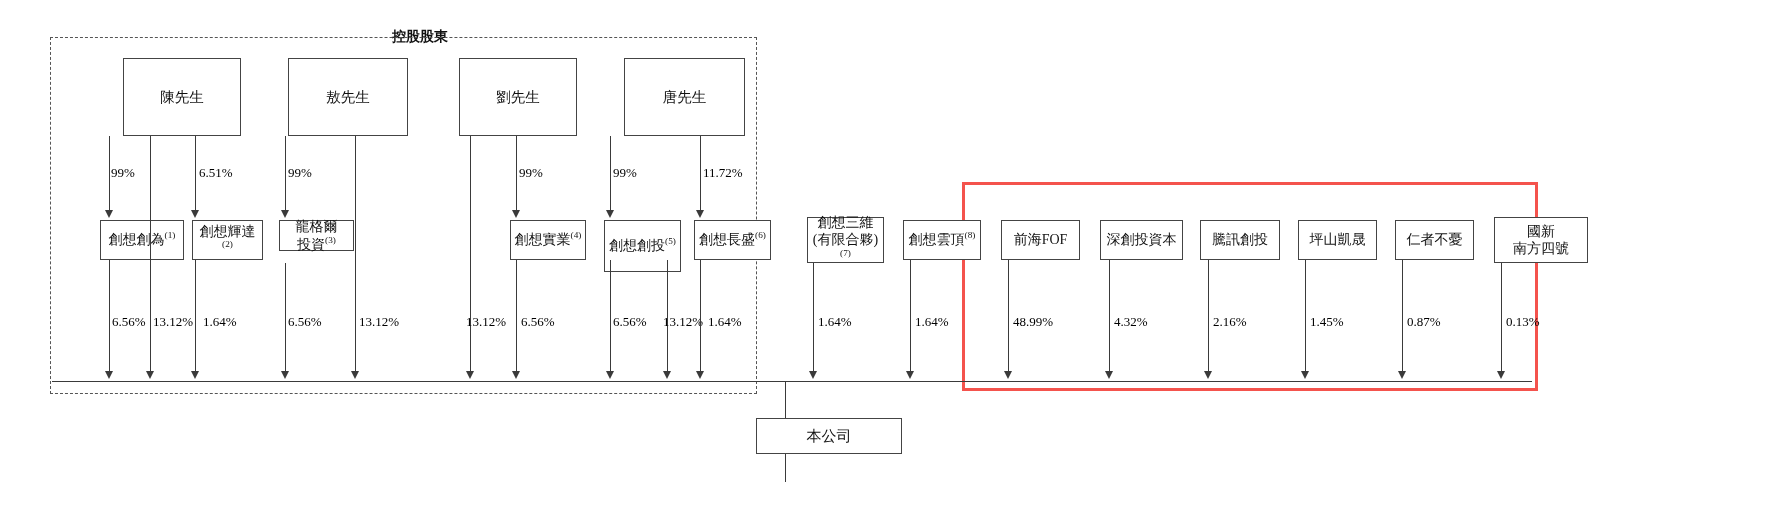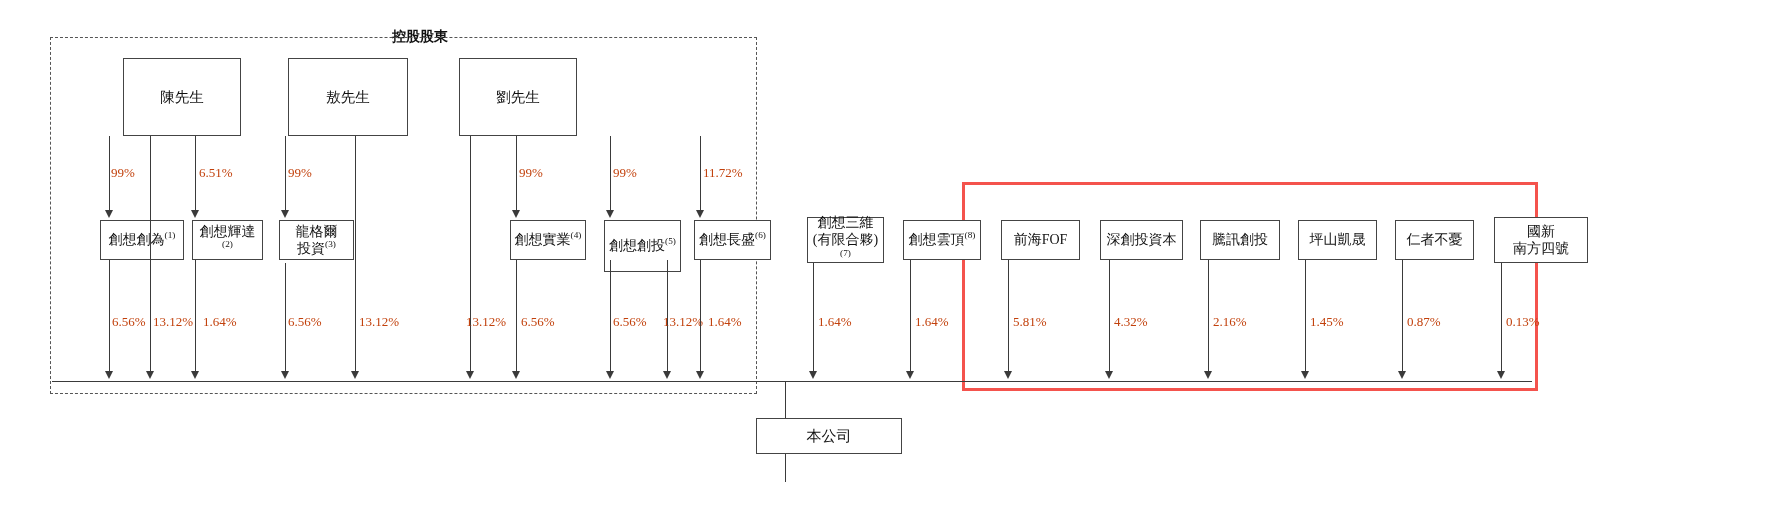--- a/index.html
+++ b/index.html
@@ -75,21 +75,21 @@
     height: 1px;
   }
   .arrow-head {
     width: 0; height: 0;
     border-left: 4.5px solid transparent;
     border-right: 4.5px solid transparent;
     border-top: 8px solid #3a3a3a;
   }
   .pct {
     font-size: 13px;
-    color: #c2410c;
+    color: #000000;
     white-space: nowrap;
     font-family: "Liberation Serif", "DejaVu Serif", serif;
   }
 </style>
 </head>
 <body>
 
 <div id="chart-root">
 
   <div class="abs region-title" style="left:330px; top:16px; width:180px;">控股股東</div>
@@ -100,28 +100,31 @@
 
   <div class="abs node person" style="left:91px; top:58px; width:118px; height:78px;">
     <span class="lbl">陳先生</span>
   </div>
   <div class="abs node person" style="left:256px; top:58px; width:120px; height:78px;">
     <span class="lbl">敖先生</span>
   </div>
   <div class="abs node person" style="left:427px; top:58px; width:118px; height:78px;">
     <span class="lbl">劉先生</span>
   </div>
+  <div class="abs node person" style="left:592px; top:58px; width:121px; height:78px;">
+    <span class="lbl">唐先生</span>
+  </div>
 
   <div class="abs node" style="left:68px; top:220px; width:84px; height:40px;">
     <span><span>創想創為</span><sup>(1)</sup></span>
   </div>
   <div class="abs node" style="left:160px; top:220px; width:71px; height:40px;">
     <span><span>創想輝達</span><sup>(2)</sup></span>
   </div>
-  <div class="abs node" style="left:247px; top:220px; width:75px; height:40px;">
+  <div class="abs node" style="left:247px; top:220px; width:75px; height:31px;">
     <span><span>龍格爾</span><br><span>投資</span><sup>(3)</sup></span>
   </div>
   <div class="abs node" style="left:478px; top:220px; width:76px; height:40px;">
     <span><span>創想實業</span><sup>(4)</sup></span>
   </div>
   <div class="abs node" style="left:572px; top:220px; width:77px; height:52px;">
     <span><span>創想創投</span><sup>(5)</sup></span>
   </div>
   <div class="abs node" style="left:662px; top:220px; width:77px; height:40px;">
     <span><span>創想長盛</span><sup>(6)</sup></span>
@@ -228,21 +231,21 @@
   <div class="abs vline" style="left:813px; top:263px; height:108px;"></div>
   <div class="abs arrow-head" style="left:809px; top:371px;"></div>
   <div class="abs pct" style="left:818px; top:314px;">1.64%</div>
 
   <div class="abs vline" style="left:910px; top:260px; height:111px;"></div>
   <div class="abs arrow-head" style="left:906px; top:371px;"></div>
   <div class="abs pct" style="left:915px; top:314px;">1.64%</div>
 
   <div class="abs vline" style="left:1008px; top:260px; height:111px;"></div>
   <div class="abs arrow-head" style="left:1004px; top:371px;"></div>
-  <div class="abs pct" style="left:1013px; top:314px;">5.81%</div>
+  <div class="abs pct" style="left:1013px; top:314px;">48.99%</div>
 
   <div class="abs vline" style="left:1109px; top:260px; height:111px;"></div>
   <div class="abs arrow-head" style="left:1105px; top:371px;"></div>
   <div class="abs pct" style="left:1114px; top:314px;">4.32%</div>
 
   <div class="abs vline" style="left:1208px; top:260px; height:111px;"></div>
   <div class="abs arrow-head" style="left:1204px; top:371px;"></div>
   <div class="abs pct" style="left:1213px; top:314px;">2.16%</div>
 
   <div class="abs vline" style="left:1305px; top:260px; height:111px;"></div>

